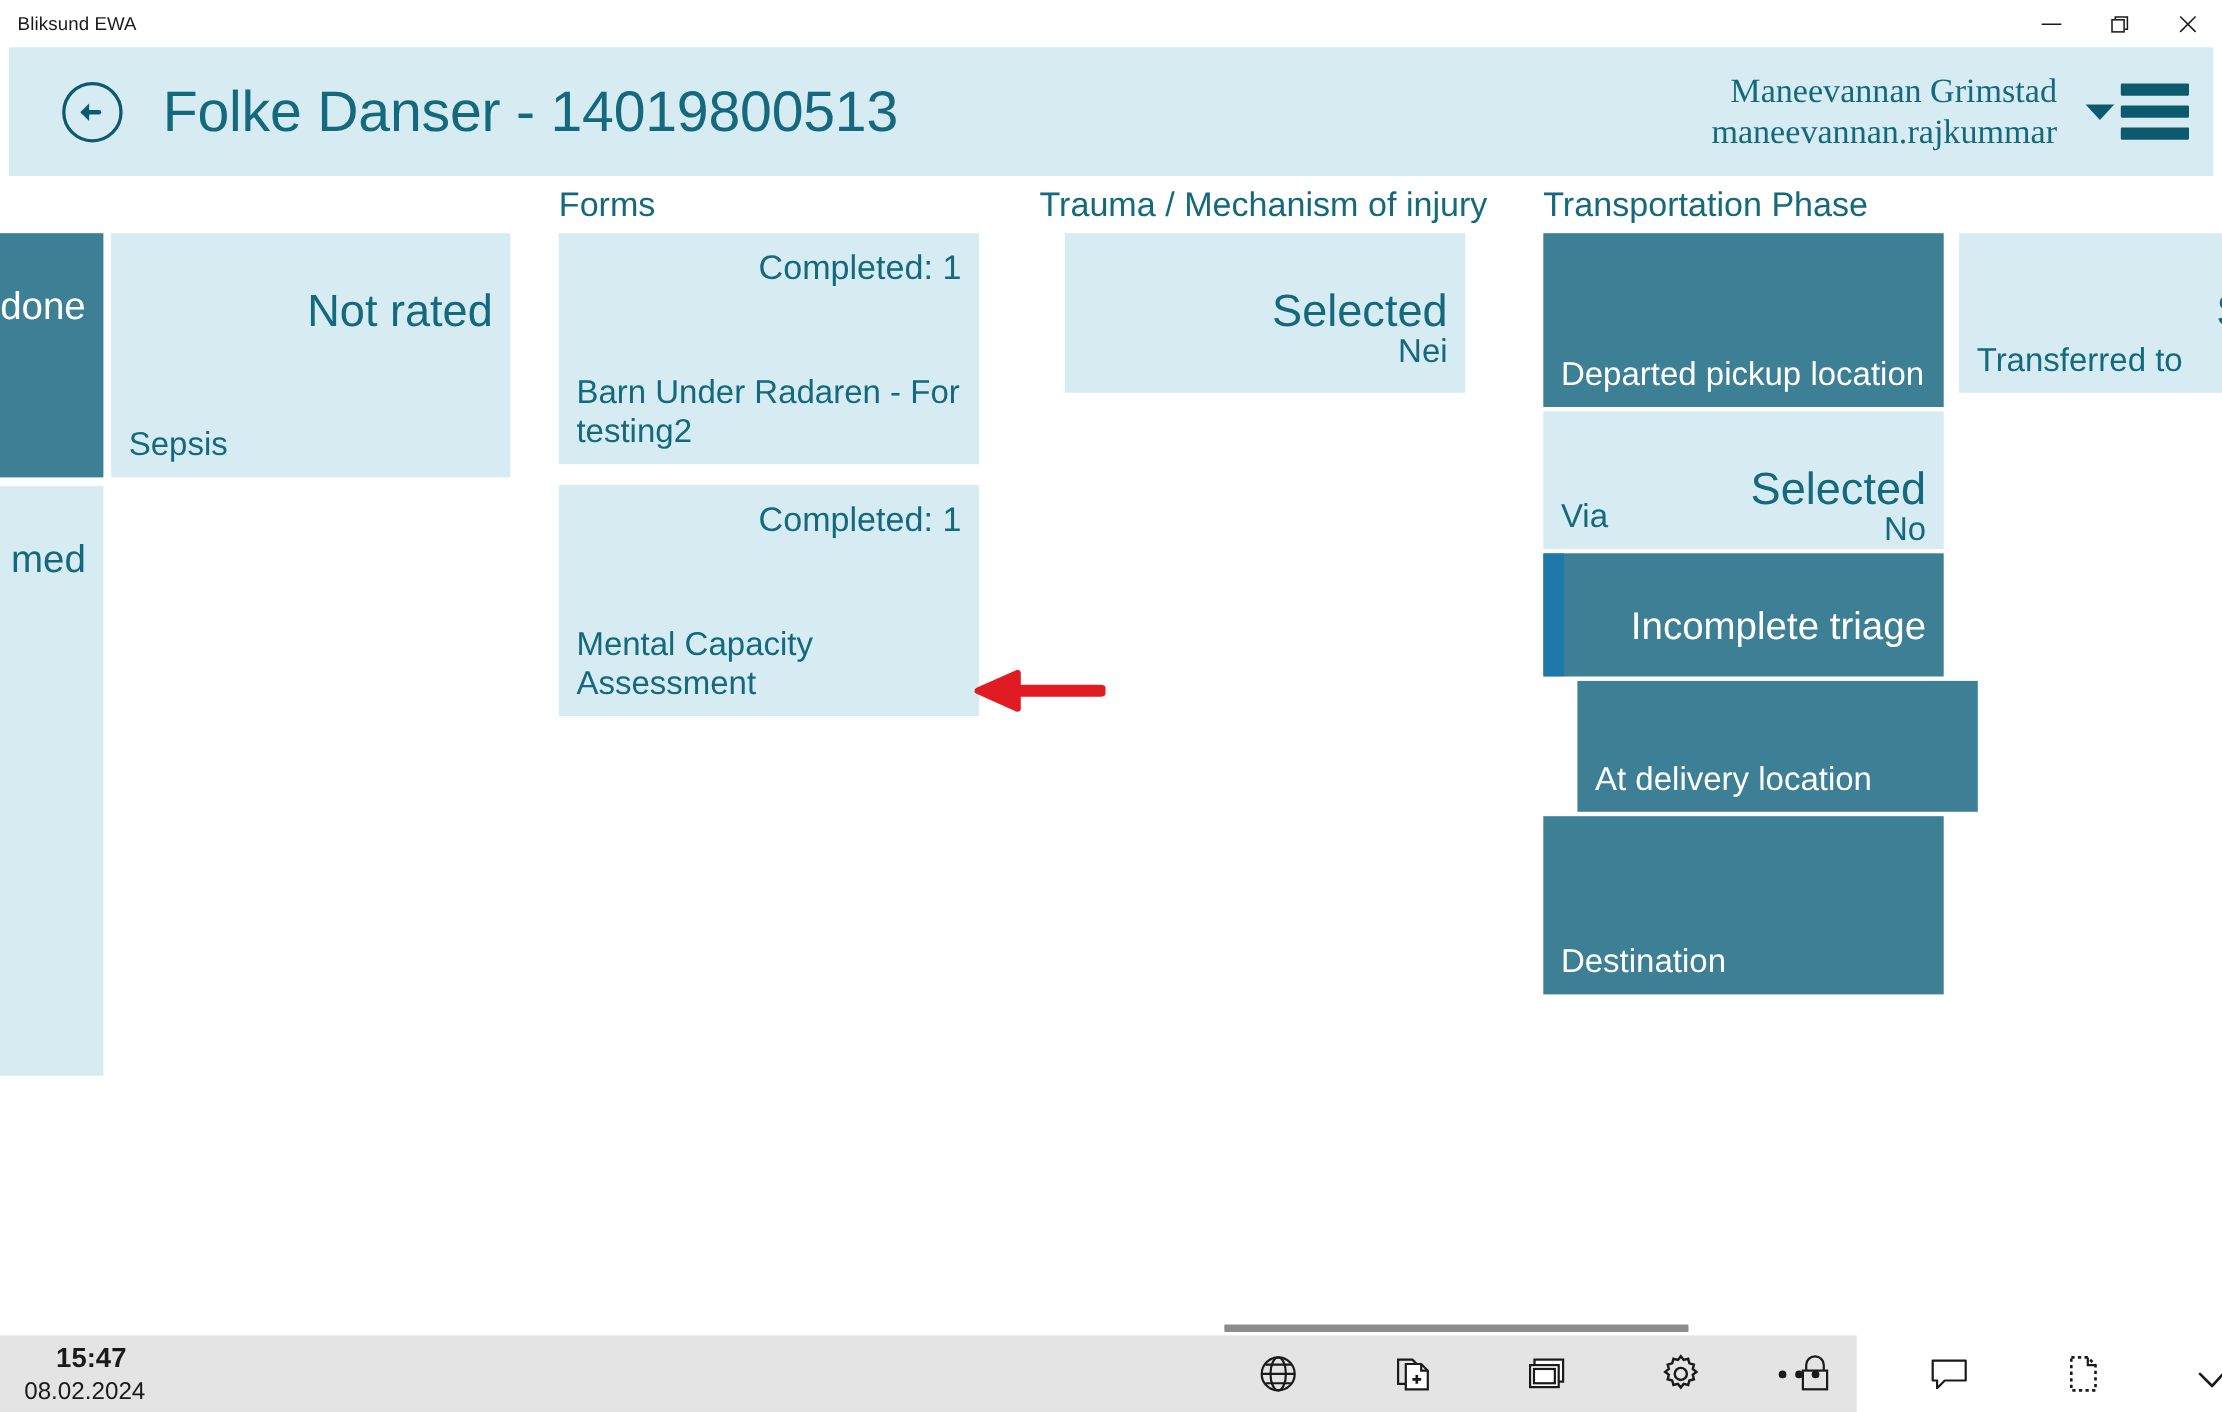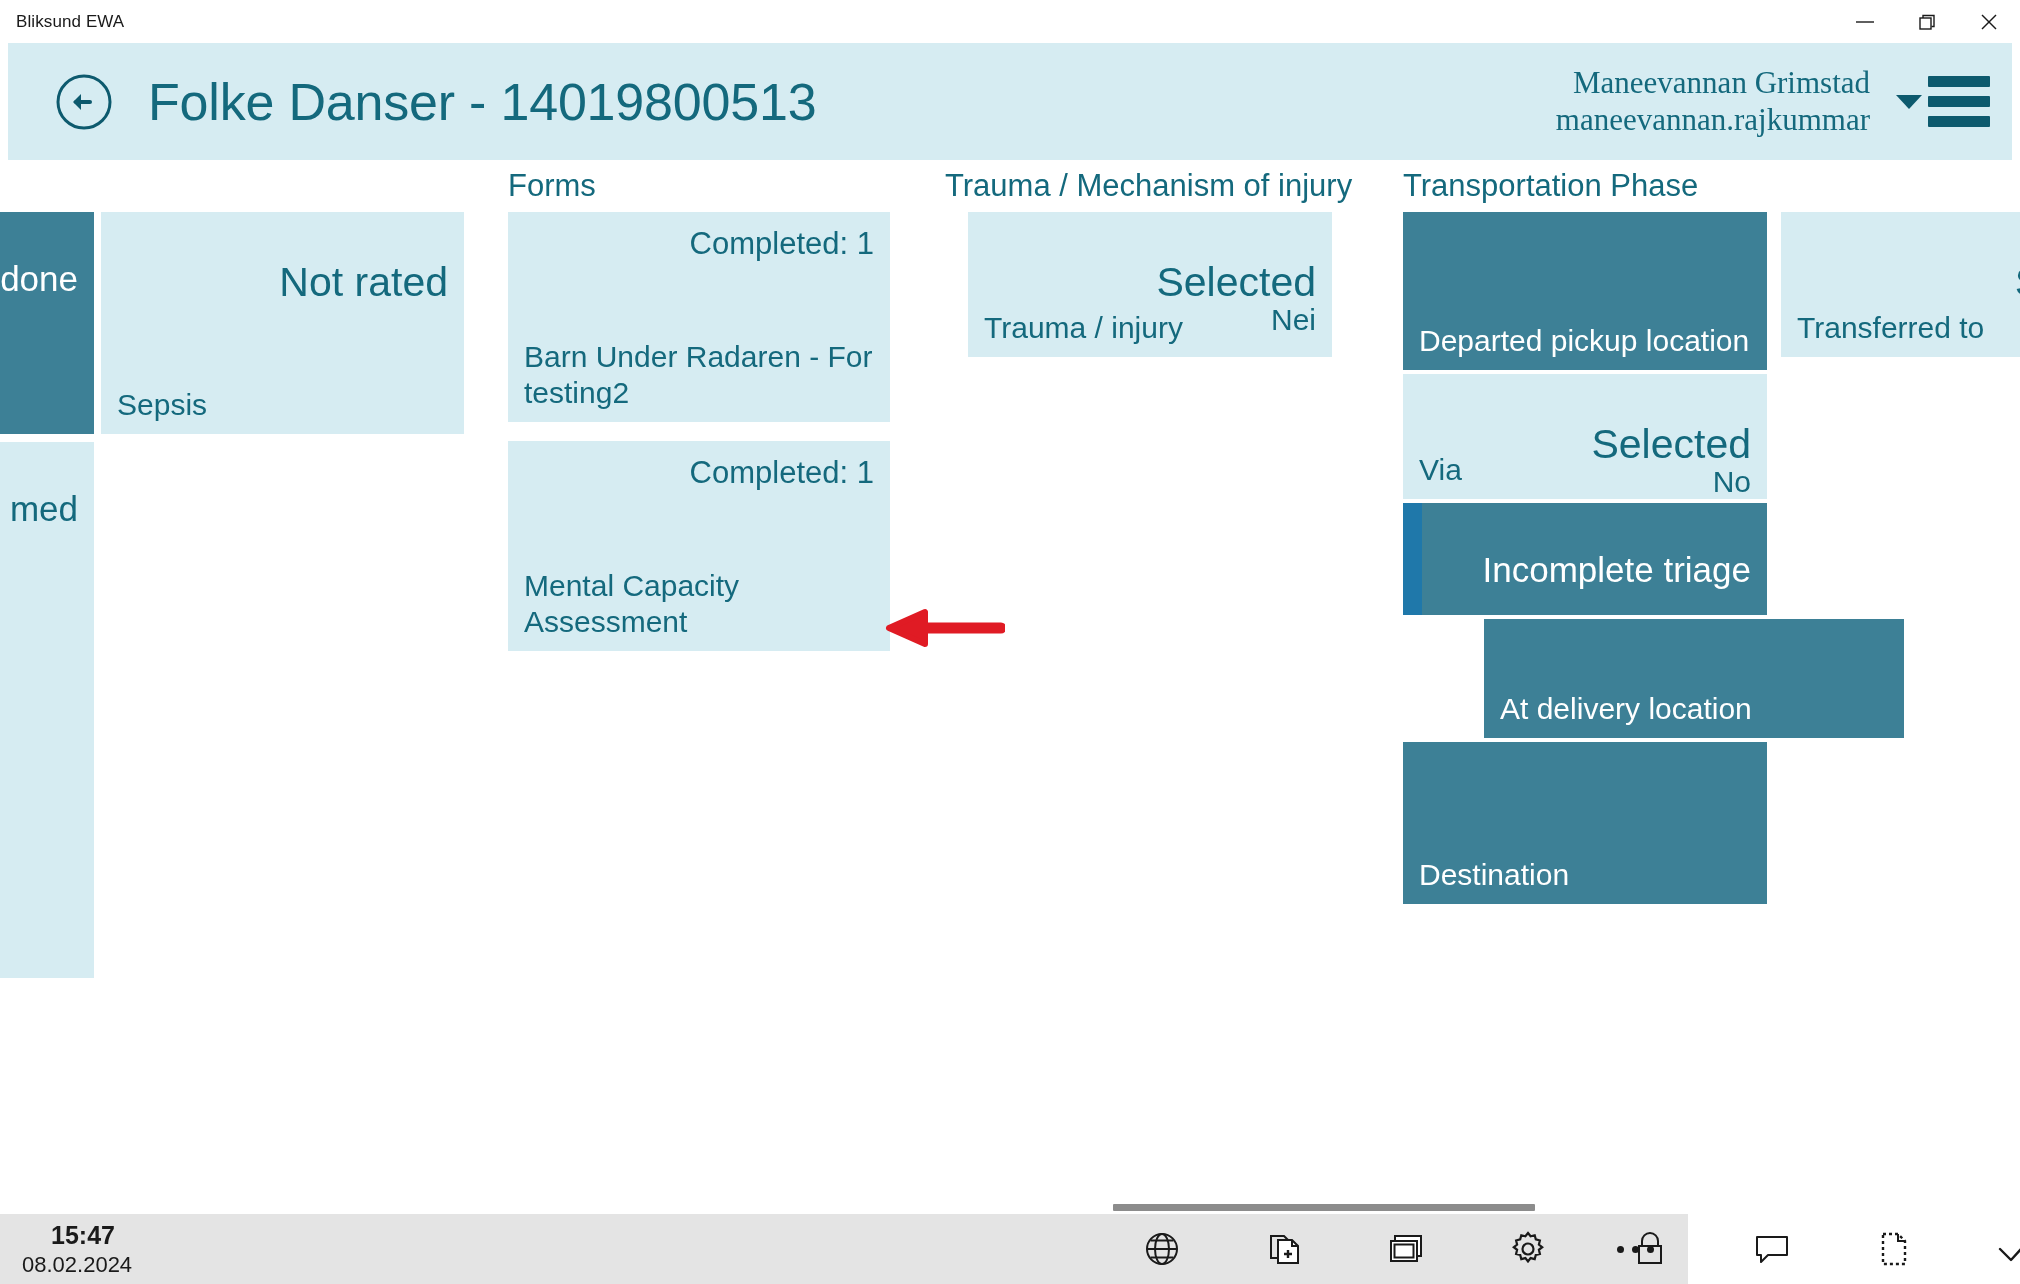--- a/index.html
+++ b/index.html
@@ -220,21 +220,20 @@
       <div class="tile-label">Mental Capacity Assessment</div>
     </div>
 
     <div class="col-title" style="left:945px; top:8px;">Trauma / Mechanism of injury</div>
 
     <div class="tile light" style="left:968px; top:52px; width:364px; height:145px;">
       <div class="tile-top">
         <span class="tile-status" style="font-size:41px;">Selected</span>
         <span class="tile-sub">Nei</span>
       </div>
-      <div class="tile-label">Trauma / injury</div>
     </div>
 
     <div class="col-title" style="left:1403px; top:8px;">Transportation Phase</div>
 
     <div class="tile dark" style="left:1403px; top:52px; width:364px; height:158px;">
       <div class="tile-label">Departed pickup location</div>
     </div>
 
     <div class="tile light" style="left:1403px; top:214px; width:364px; height:125px;">
       <div class="tile-top">
@@ -244,21 +243,21 @@
       <div class="tile-label">Via</div>
     </div>
 
     <div class="tile dark" style="left:1403px; top:343px; width:364px; height:112px;">
       <div class="tile-accent"></div>
       <div class="tile-top">
         <span class="tile-status">Incomplete triage</span>
       </div>
     </div>
 
-    <div class="tile dark" style="left:1484px; top:459px; width:420px; height:119px;">
+    <div class="tile dark" style="left:1434px; top:459px; width:364px; height:119px;">
       <div class="tile-label">At delivery location</div>
     </div>
 
     <div class="tile dark" style="left:1403px; top:582px; width:364px; height:162px;">
       <div class="tile-label">Destination</div>
     </div>
 
     <div class="tile light" style="left:1781px; top:52px; width:300px; height:145px;">
       <div class="tile-top">
         <span class="tile-status" style="font-size:41px;">Se</span>

